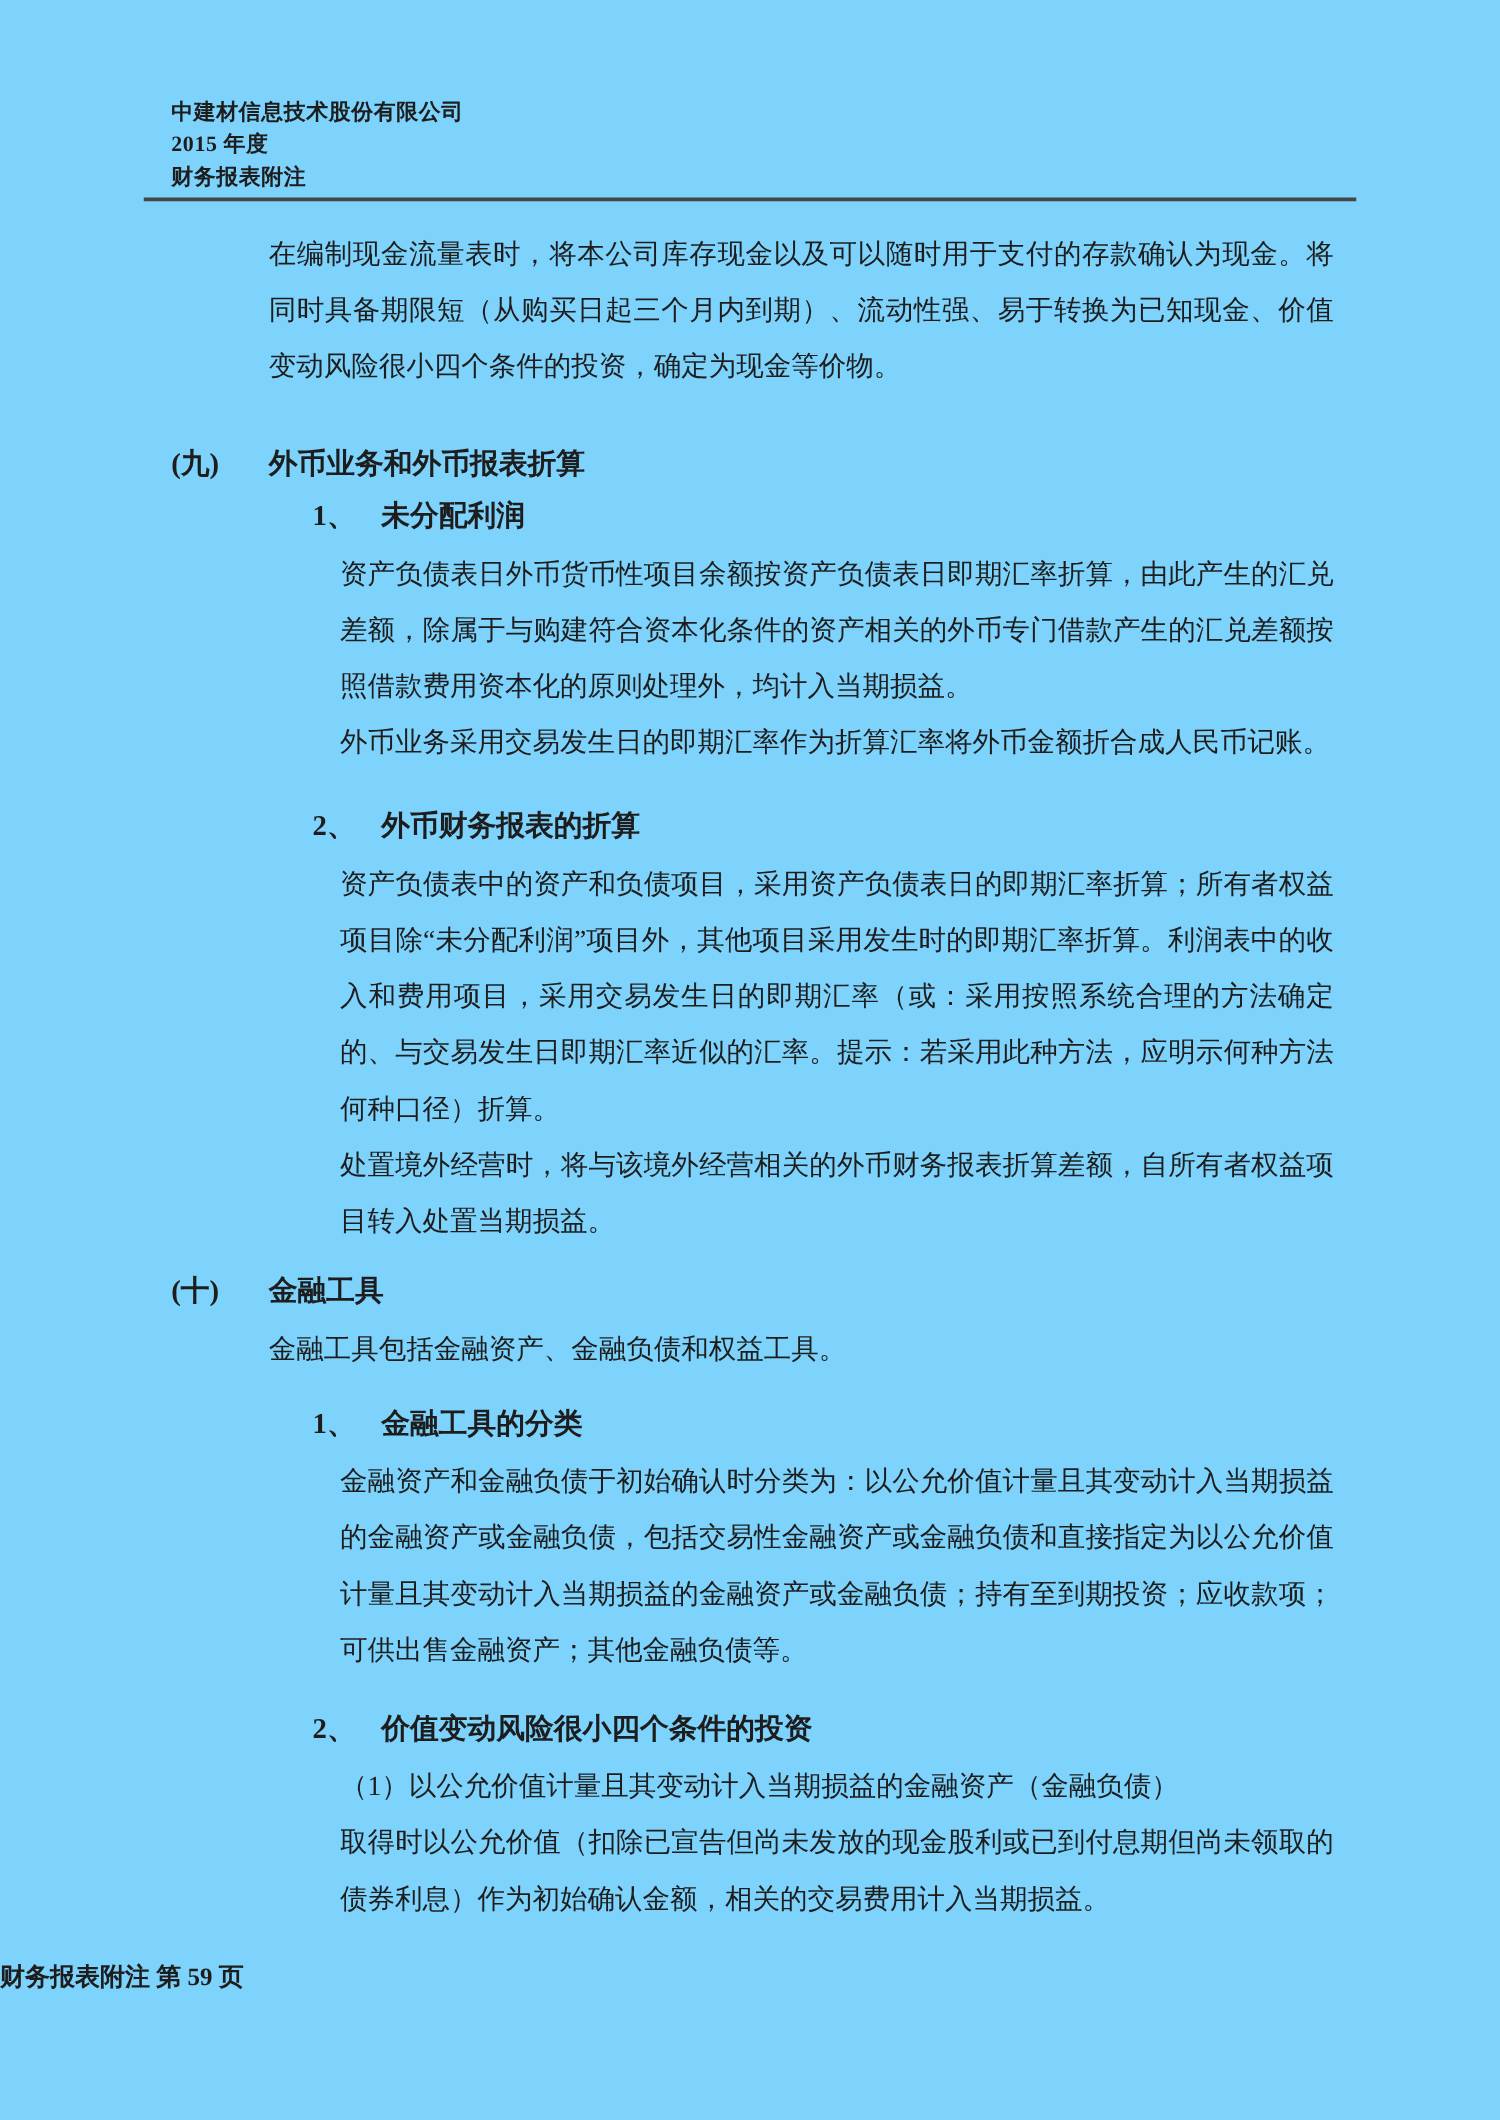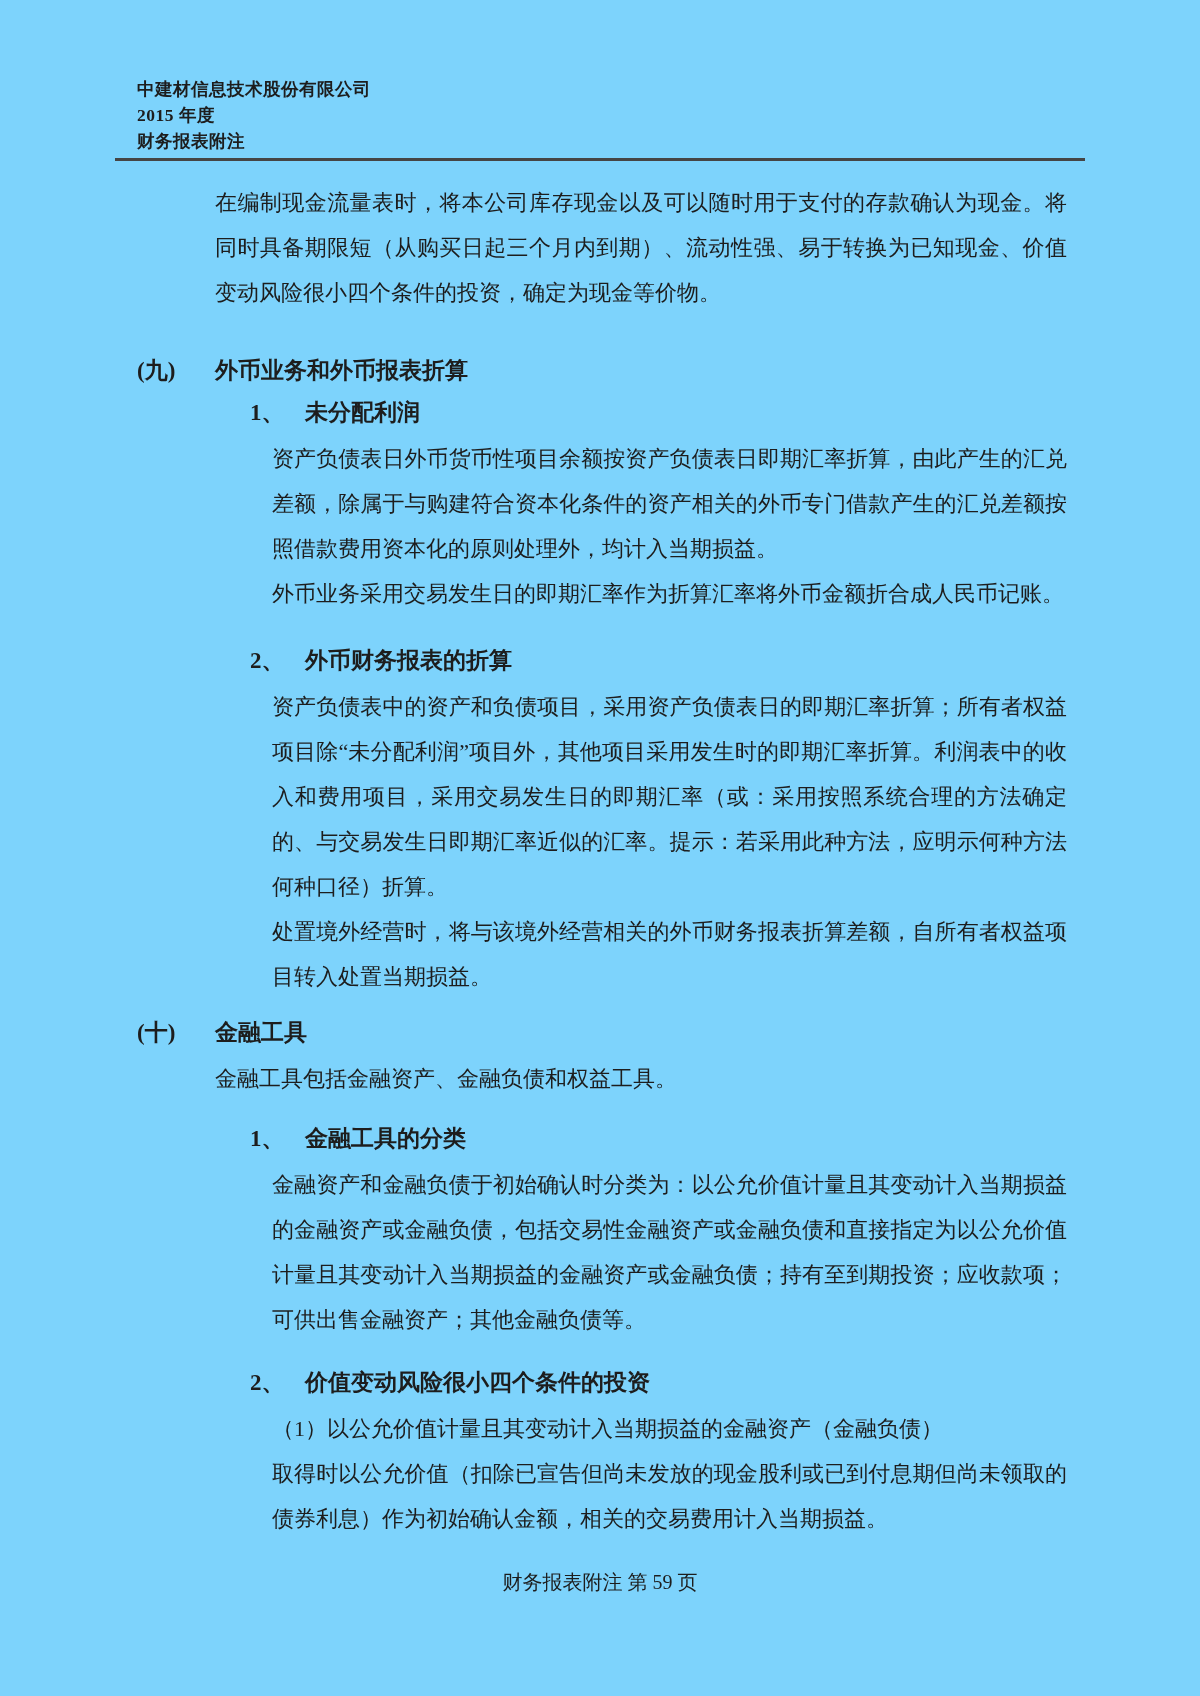--- a/index.html
+++ b/index.html
@@ -56,23 +56,23 @@
   .item-body{margin:2px 0 0 135px;width:795px;}
   .mt35{margin-top:35px;}
   .mt24{margin-top:24px;}
   .mt20{margin-top:20px;}
   .mt17{margin-top:17px;}
   .mt13{margin-top:13px;}
   .footer{
     position:absolute;
     top:1570px;left:0;
     width:100%;
-    text-align:center;
     font-size:20px;
     line-height:24px;
+    font-weight:bold;
   }
 </style>
 </head>
 <body>
 
 <div class="page">
 
   <div class="hdr">
     <div>中建材信息技术股份有限公司</div>
     <div>2015 年度</div>

